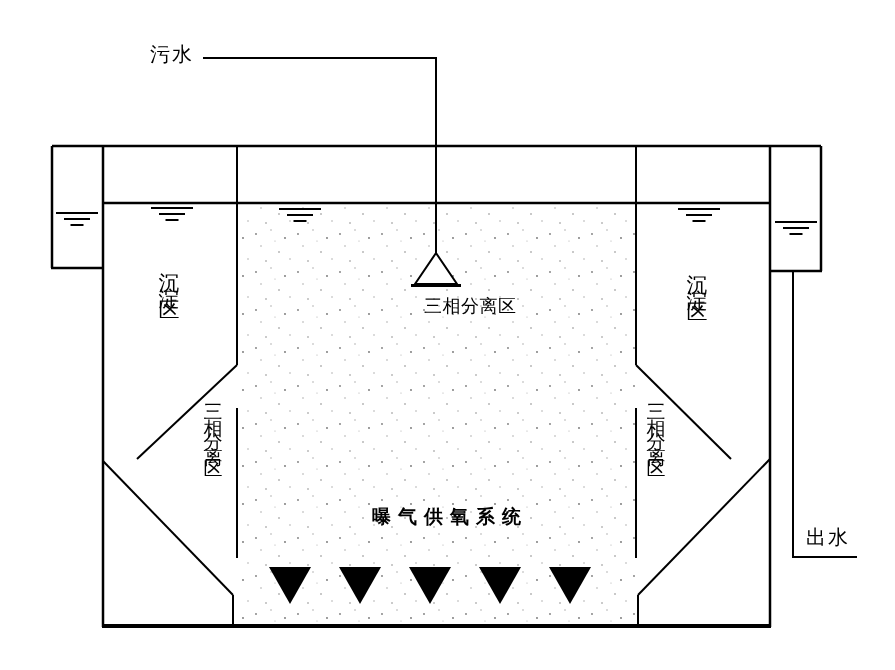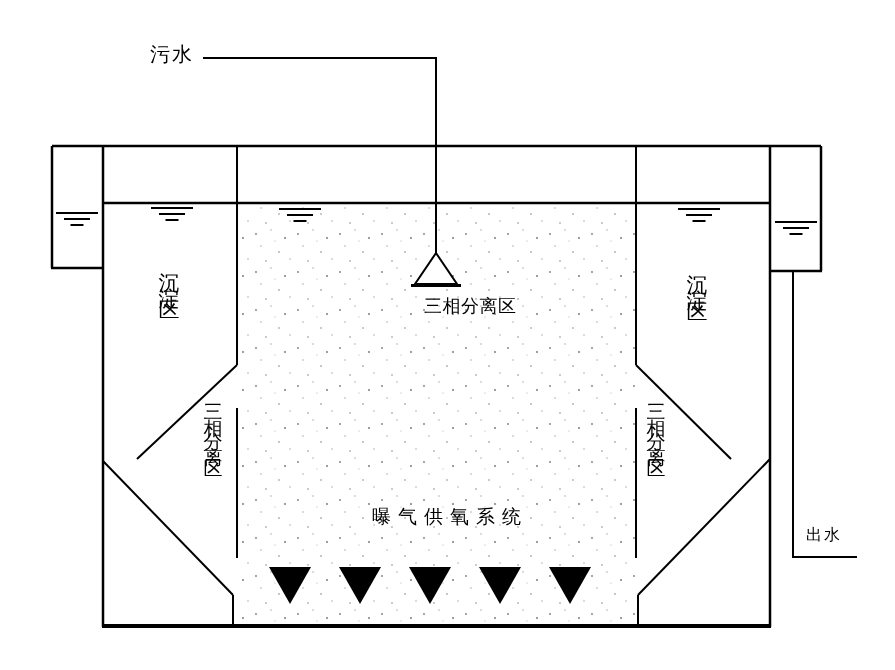--- a/index.html
+++ b/index.html
@@ -23,22 +23,22 @@
   .vtext {
     writing-mode: vertical-rl;
     text-orientation: upright;
   }
   #lbl-influent   { left: 150px; top: 44px;  font-size: 20px; letter-spacing: 2px; }
   #lbl-bio        { left: 424px; top: 297px; font-size: 18px; letter-spacing: 0.5px; }
   #lbl-sed-left   { left: 159px; top: 256px; font-size: 21px; letter-spacing: 14px; }
   #lbl-sed-right  { left: 687px; top: 258px; font-size: 21px; letter-spacing: 14px; }
   #lbl-tps-left   { left: 204px; top: 389px; font-size: 19px; letter-spacing: 14px; }
   #lbl-tps-right  { left: 647px; top: 389px; font-size: 19px; letter-spacing: 14px; }
-  #lbl-aeration   { left: 372px; top: 507px; font-size: 19px; letter-spacing: 7px; }
-  #lbl-effluent   { left: 806px; top: 527px; font-size: 16px; letter-spacing: 2px; }
+  #lbl-aeration   { left: 372px; top: 507px; font-size: 19px; letter-spacing: 7px; font-weight: bold; }
+  #lbl-effluent   { left: 806px; top: 527px; font-size: 20px; letter-spacing: 2px; }
 </style>
 </head>
 <body>
 
 <div id="canvas">
 
   <svg id="linework" width="895" height="670" viewBox="0 0 895 670" xmlns="http://www.w3.org/2000/svg">
     <defs>
       <pattern id="stipple" width="42" height="38" patternUnits="userSpaceOnUse">
         <circle cx="4" cy="6" r="0.9" fill="#7a7a7a"></circle>

